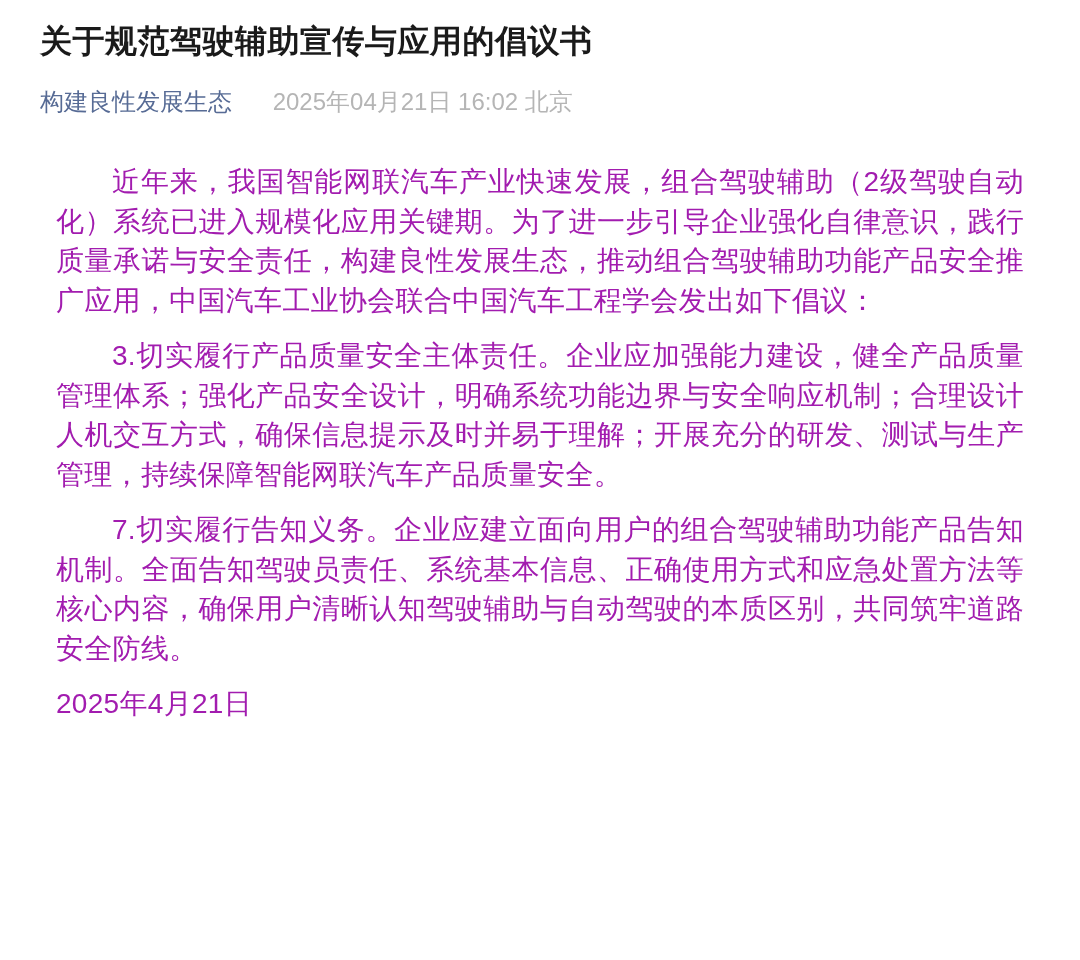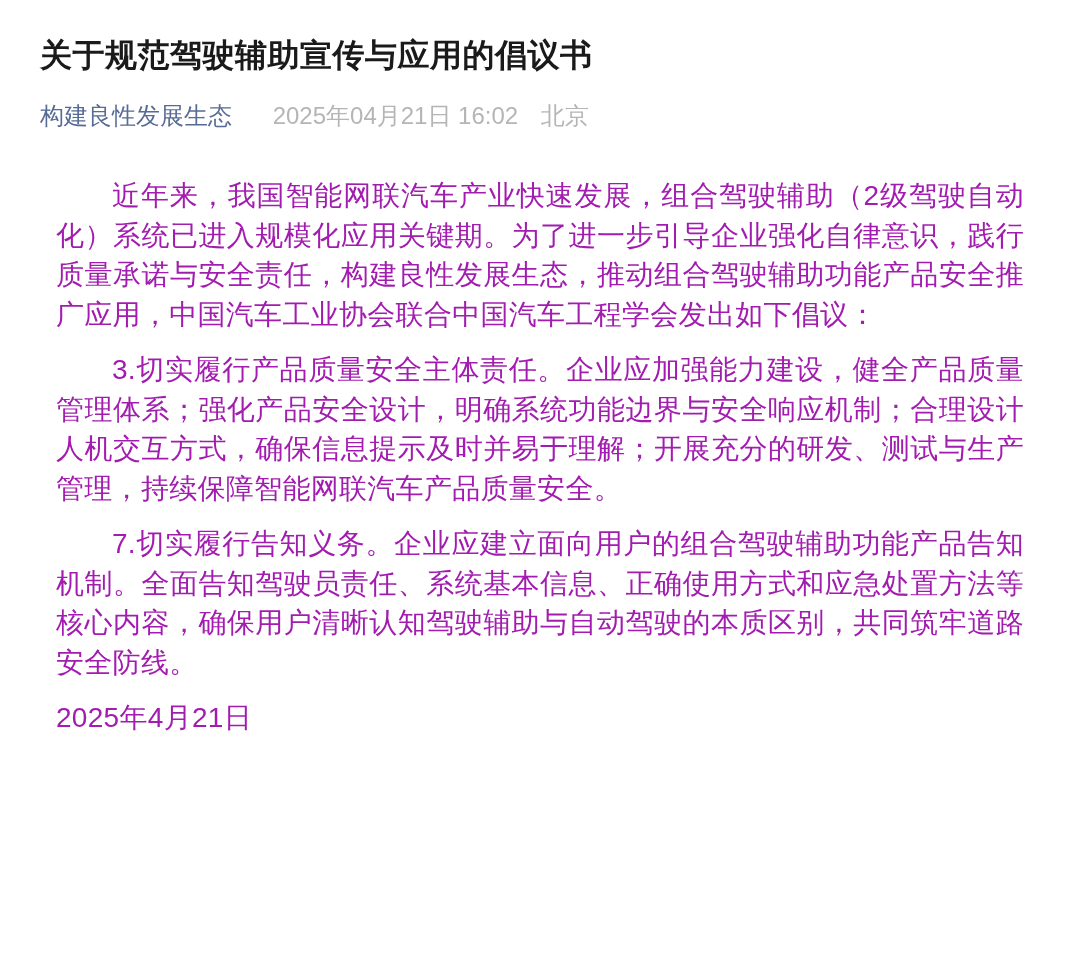--- a/index.html
+++ b/index.html
@@ -6,21 +6,21 @@
   html, body { margin: 0; padding: 0; background: #ffffff; }
   body {
     font-family: "Liberation Sans", "DejaVu Sans", sans-serif;
     width: 1080px;
     height: 960px;
     overflow: hidden;
   }
   .page {
     width: 1080px;
     height: 960px;
-    padding: 36px 40px 0 40px;
+    padding: 22px 40px 0 40px;
     background: #ffffff;
   }
   .article-title {
     margin: 0 0 27px 0;
     font-size: 32px;
     line-height: 38px;
     font-weight: 700;
     color: #1a1a1a;
     letter-spacing: 0.5px;
   }
@@ -34,21 +34,21 @@
     color: #576b95;
     text-decoration: none;
     cursor: pointer;
   }
   .byline .meta-datetime {
     color: #b5b5b5;
     margin-left: 34px;
   }
   .byline .meta-location {
     color: #b5b5b5;
-    margin-left: 16px;
+    margin-left: 0;
   }
   .article-body p {
     margin: 16px;
     font-size: 28px;
     line-height: 39.5px;
     color: #a21caf;
     text-align: justify;
     text-justify: inter-ideograph;
     text-indent: 2em;
     letter-spacing: 0.3px;

